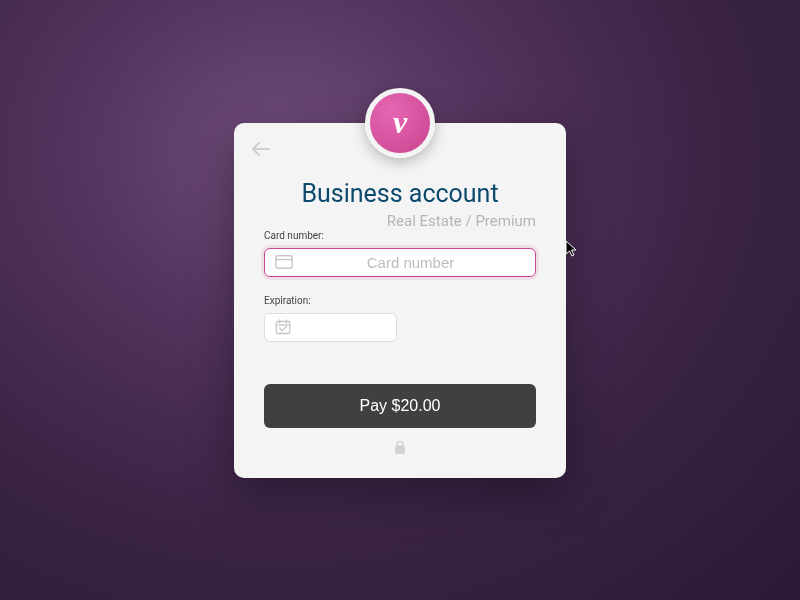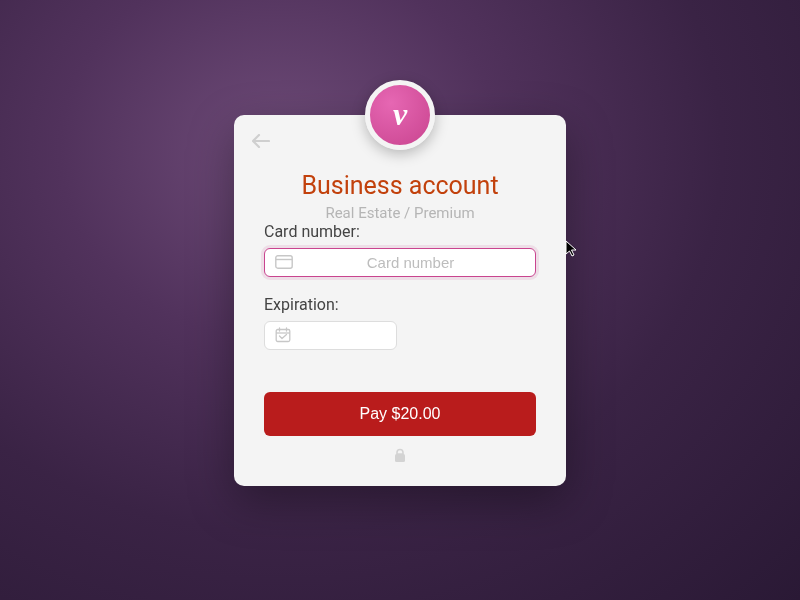--- a/index.html
+++ b/index.html
@@ -48,31 +48,31 @@
     .back-arrow {
       position: absolute;
       top: 18px;
       left: 18px;
       color: #cfcfcf;
       cursor: pointer;
     }
     .title {
       text-align: center;
       font-size: 25px;
-      color: #c2410c;
+      color: #0c4a6e;
       font-weight: 400;
       margin-bottom: 4px;
     }
     .subtitle {
-      text-align: center;
+      text-align: right;
       font-size: 15px;
       color: #b5b5b5;
     }
     .field-label {
-      font-size: 16px;
+      font-size: 10px;
       color: #444;
       margin-bottom: 7px;
     }
     .input-wrap {
       position: relative;
       background: #fff;
       border: 1px solid #ddd;
       border-radius: 6px;
       height: 29px;
       display: flex;
@@ -109,21 +109,21 @@
       gap: 6px;
       margin-top: 18px;
       justify-content: center;
     }
     .col { flex: 1; }
     .pay-button {
       width: 100%;
       height: 44px;
       border: none;
       border-radius: 6px;
-      background: #b91c1c;
+      background: #404040;
       color: #fff;
       font-size: 16px;
       font-weight: 500;
       cursor: pointer;
       margin-top: 42px;
     }
     .lock-footer {
       text-align: center;
       margin-top: 12px;
       color: #d3d3d3;

